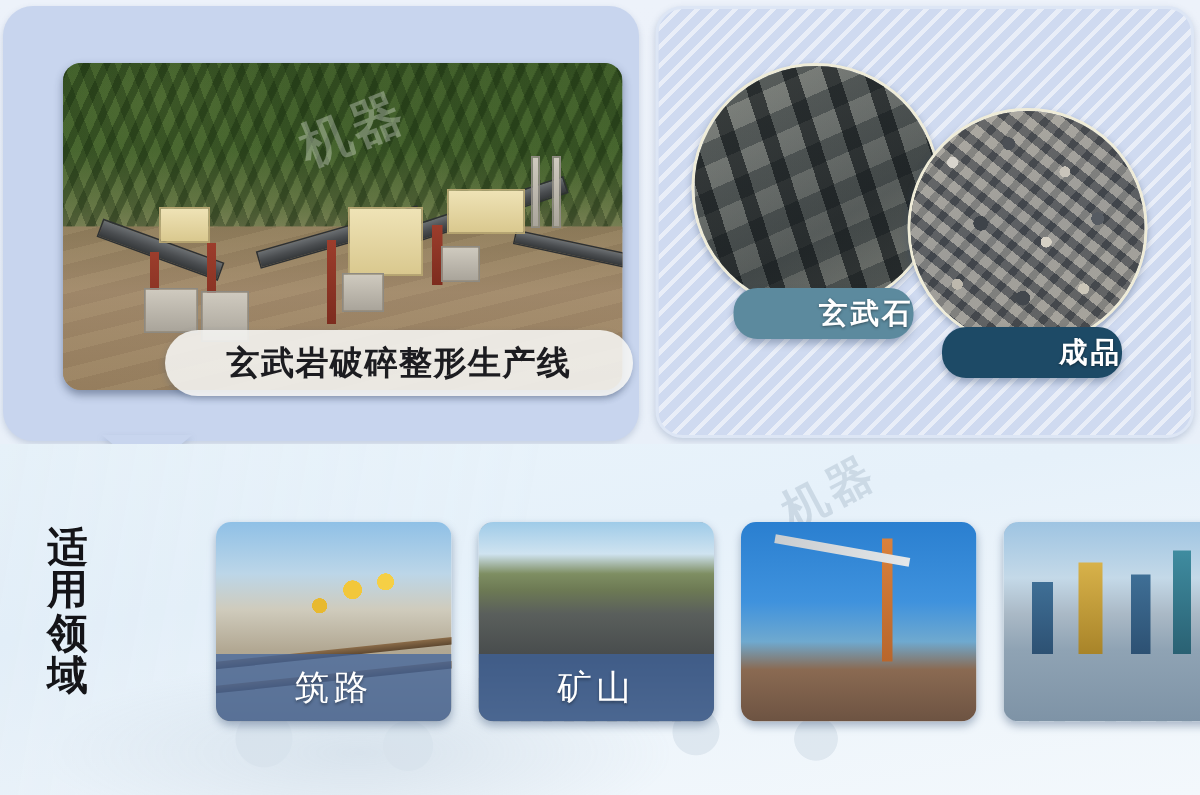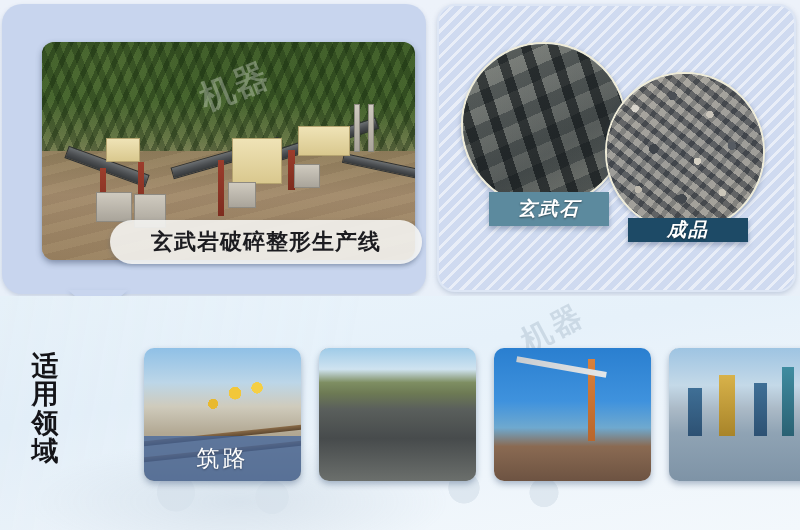--- a/index.html
+++ b/index.html
@@ -140,37 +140,36 @@
       radial-gradient(circle 7px at 80% 46%, #565b62 0 60%, rgba(0,0,0,0) 62%),
       radial-gradient(circle 6px at 20% 74%, #bdb8ad 0 60%, rgba(0,0,0,0) 62%),
       radial-gradient(circle 8px at 48% 80%, #42474d 0 60%, rgba(0,0,0,0) 62%),
       radial-gradient(circle 6px at 74% 76%, #cbc6b9 0 60%, rgba(0,0,0,0) 62%),
       repeating-linear-gradient(38deg, rgba(60,64,70,.55) 0 6px, rgba(190,186,176,.45) 6px 13px),
       repeating-linear-gradient(-50deg, rgba(45,50,56,.45) 0 5px, rgba(205,200,190,.35) 5px 12px),
       linear-gradient(160deg,#8c8a84 0%,#5a5f66 50%,#7e7c74 100%);
   }
   .pill {
     position: absolute;
-    display: flex; align-items: center; justify-content: center;
-    border-radius: 0;
+    display: flex; align-items: center; justify-content: flex-end;
+    border-radius: 16px;
     box-shadow: 0 3px 5px rgba(50,70,100,.35);
-    font-style: italic;
   }
   .pill span {
     font-size: 19px; font-weight: bold; color: #ffffff;
     letter-spacing: 2px;
     text-shadow: 0 1px 2px rgba(0,0,0,.45);
     font-family: "DejaVu Sans", "Liberation Sans", sans-serif;
   }
   #pill-basalt {
     left: 50px; top: 186px; width: 120px; height: 34px;
     background: #5c8a9e;
   }
   #pill-product {
-    left: 189px; top: 212px; width: 120px; height: 24px;
+    left: 189px; top: 212px; width: 120px; height: 34px;
     background: #1d4a66;
   }
 
   
   #bottom-section {
     position: absolute; left: 0; top: 296px; width: 800px; height: 234px;
     background: linear-gradient(170deg,#eaf4fb 0%,#e6f1fa 35%,#eef5fb 70%,#f3f8fc 100%);
     overflow: hidden;
   }
   #bottom-bg-art {
@@ -344,20 +343,23 @@
             <div class="rail" style="top:76%;"></div>
           </div>
         </div>
         <div class="card-band">
           <span>筑路</span>
         </div>
       </div>
 
       <div class="card">
         <div class="card-photo scene-mine"></div>
+        <div class="card-band">
+          <span>矿山</span>
+        </div>
       </div>
 
       <div class="card">
         <div class="card-photo scene-infra">
           <div class="scene-deco">
             <div class="crane-mast"></div>
             <div class="crane-jib"></div>
           </div>
         </div>
       </div>

